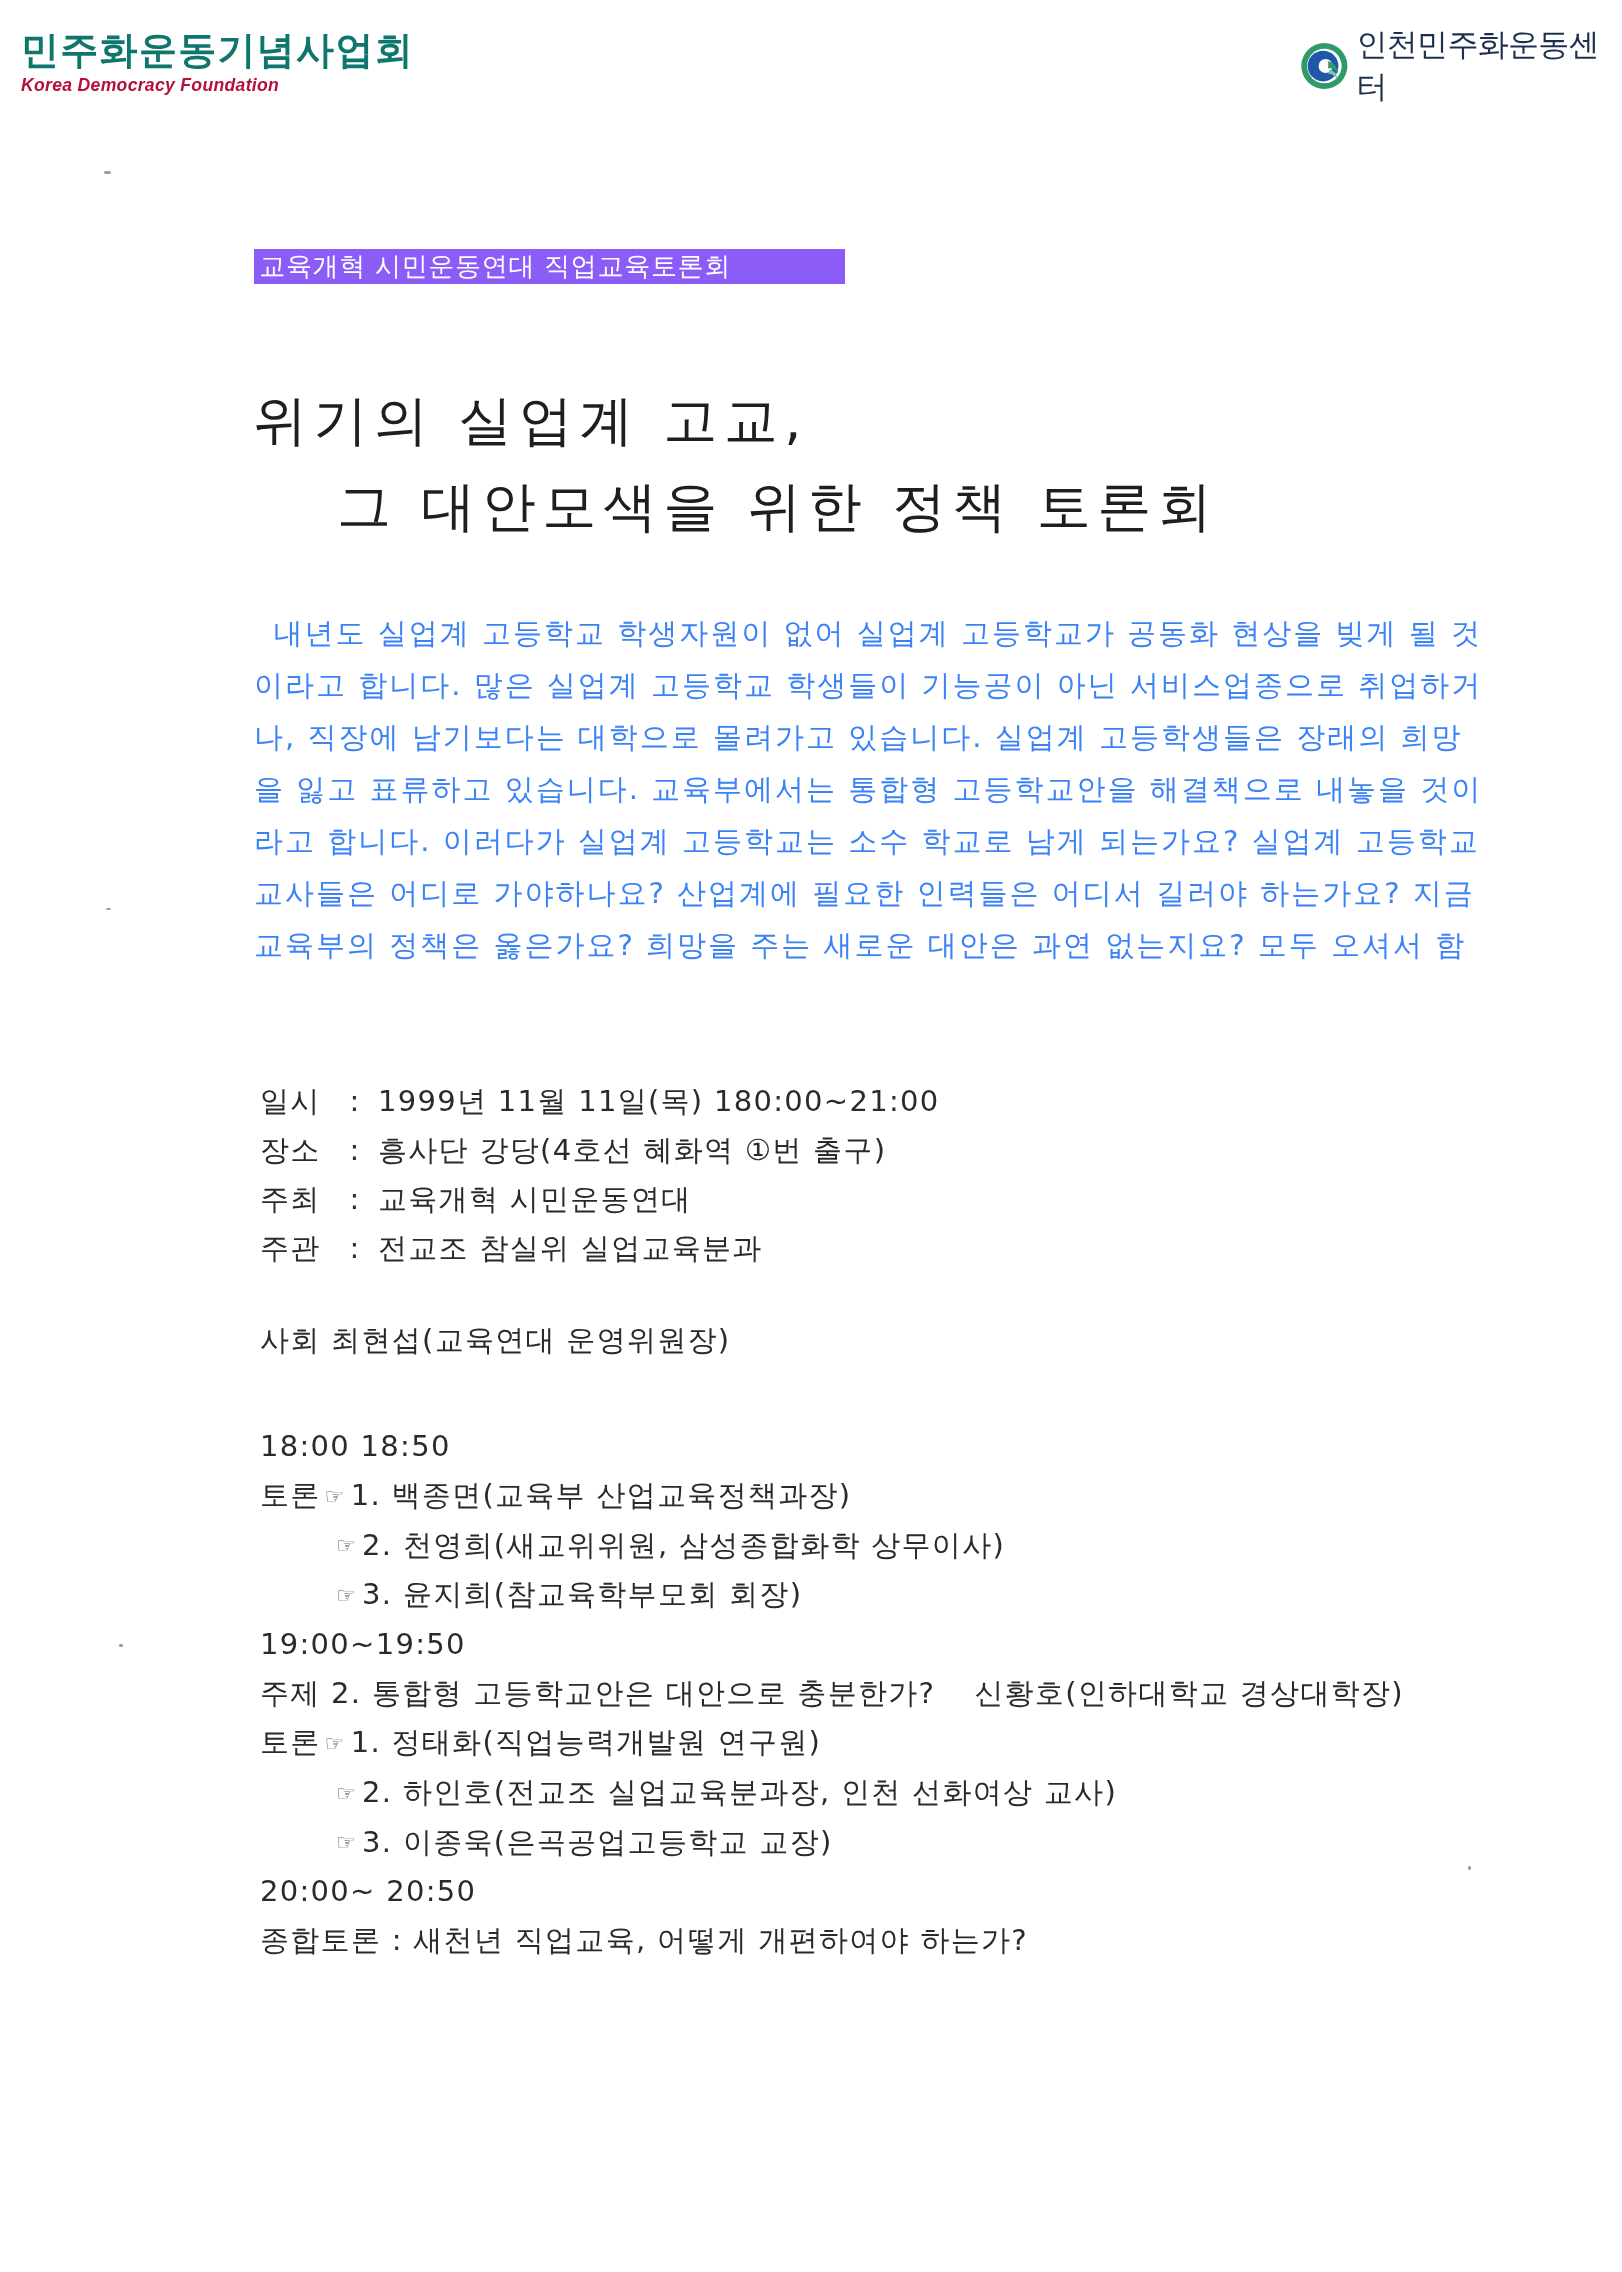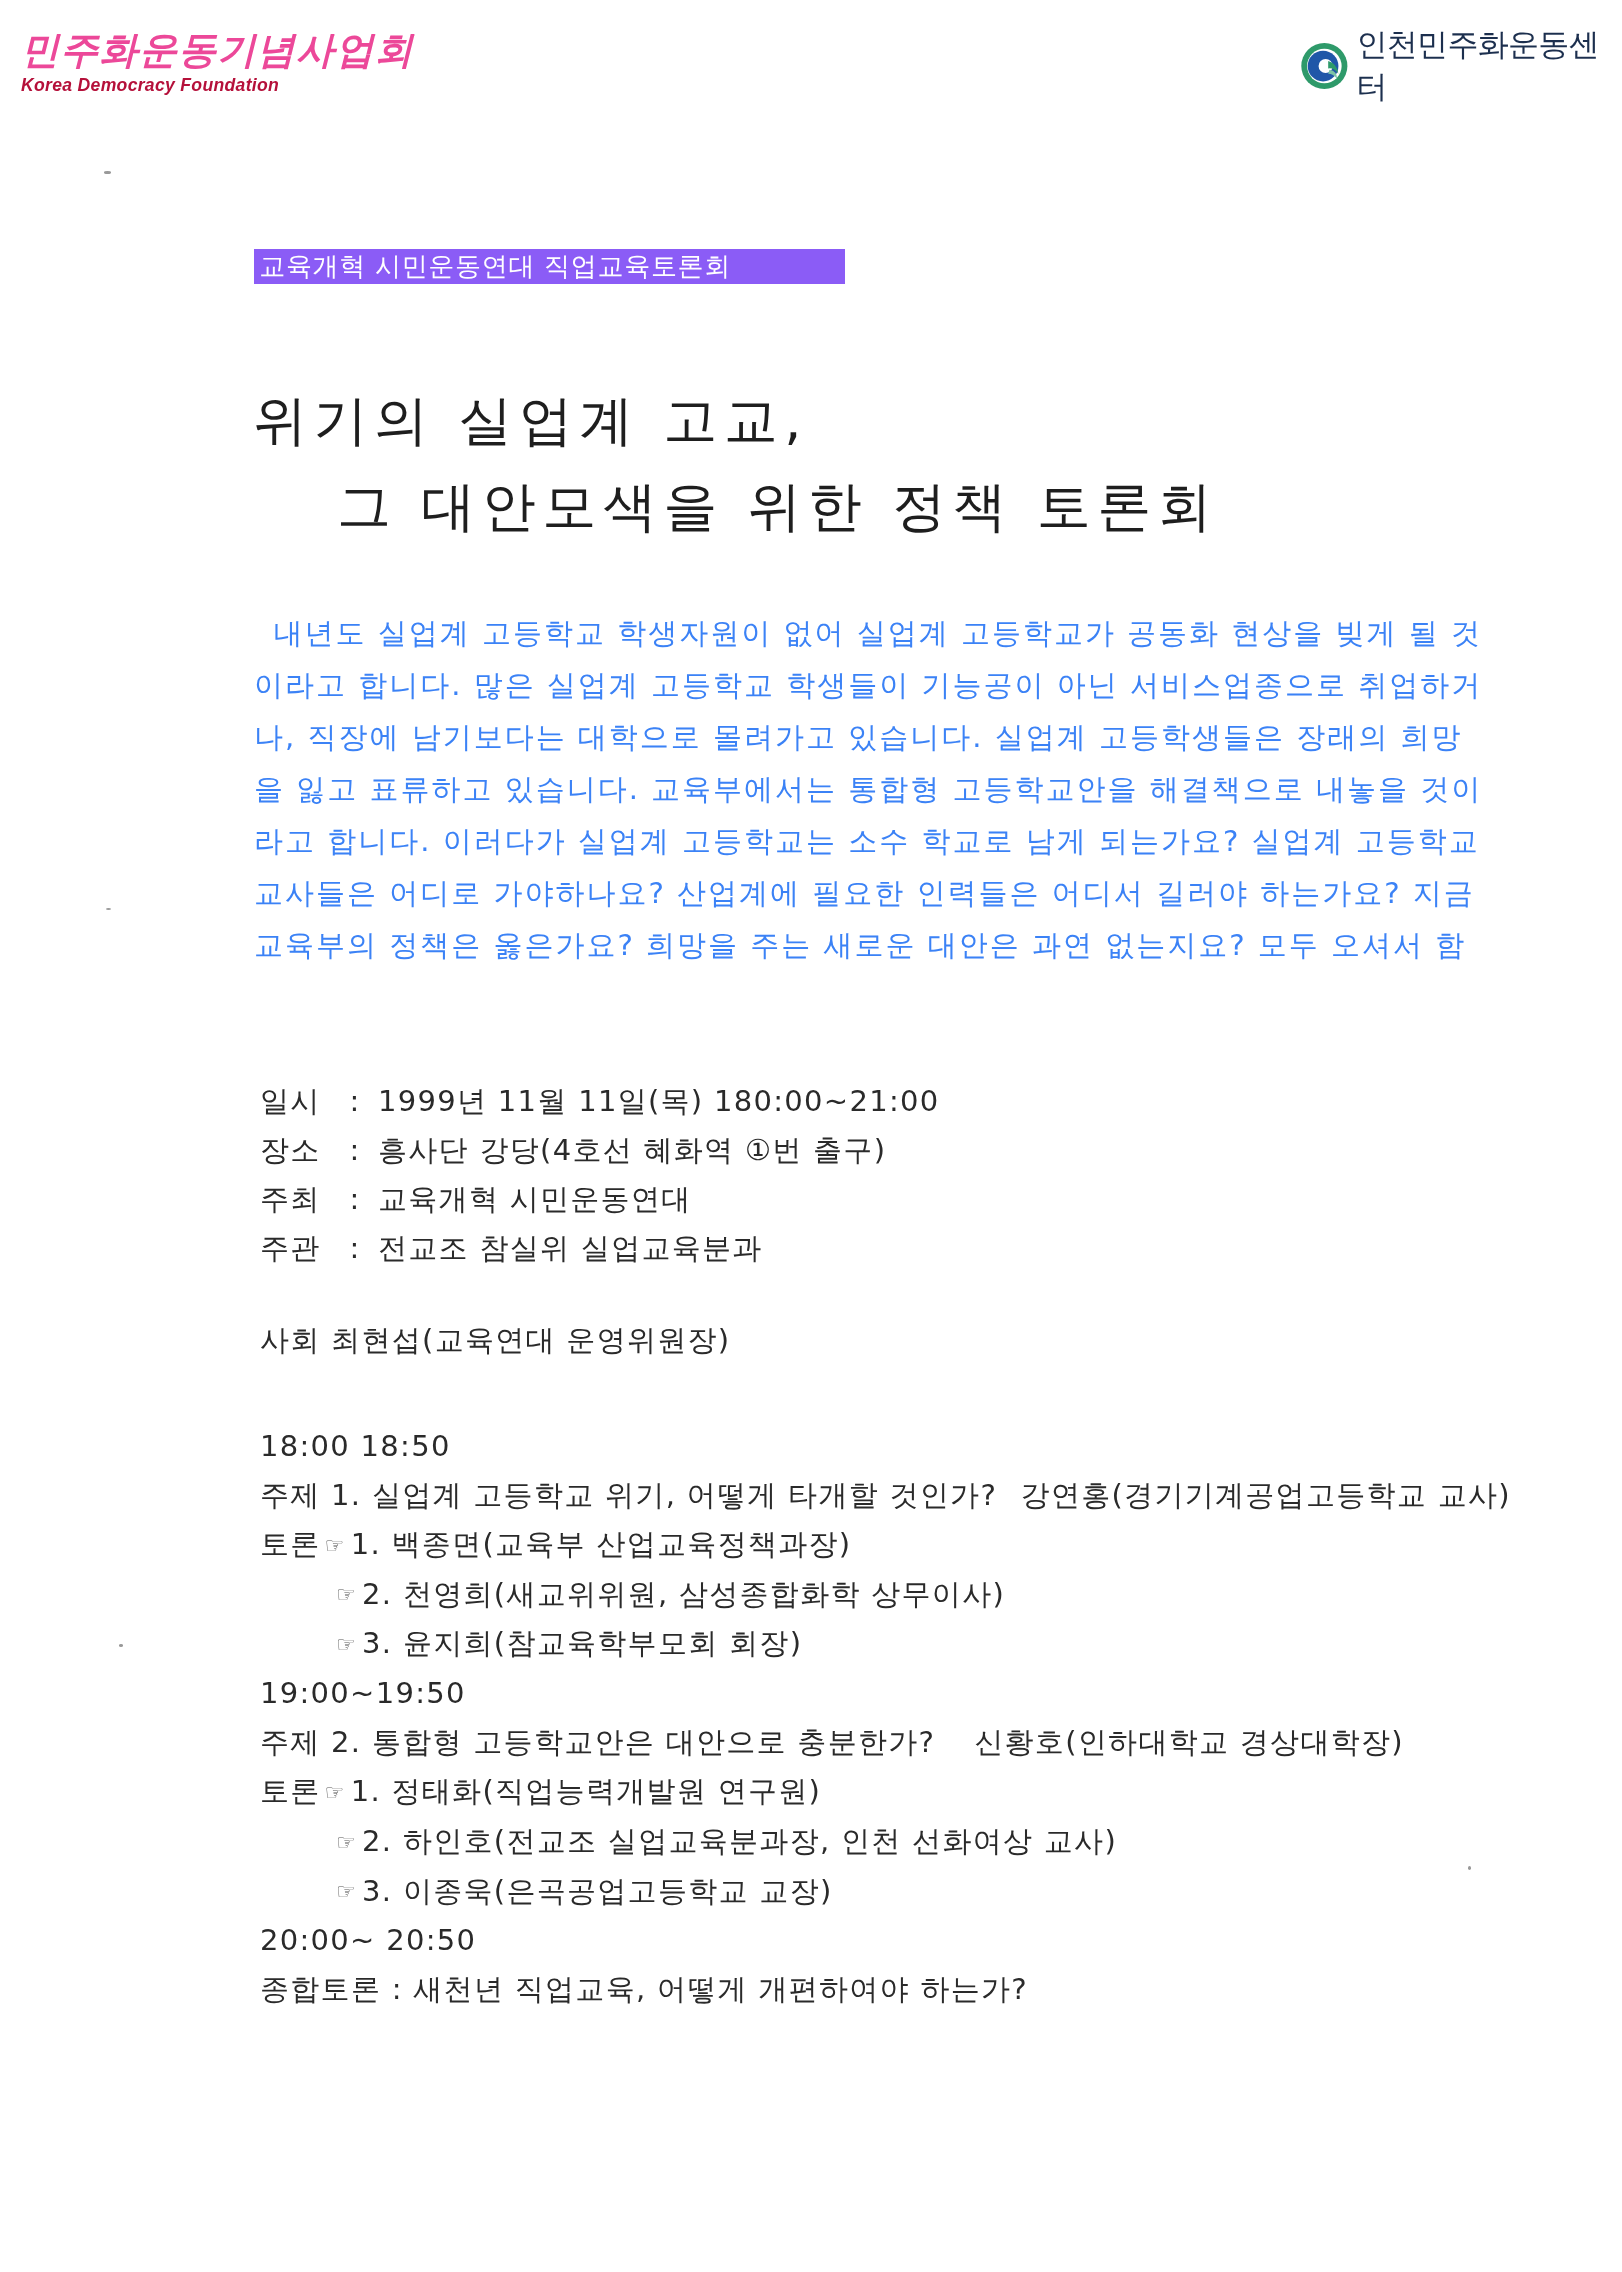--- a/index.html
+++ b/index.html
@@ -2,23 +2,22 @@
 <html style="font-size:10.4px"><head>
 <meta charset="utf-8">
 <style>
   html, body { margin: 0; padding: 0; background: #ffffff; }
   body {
     width: 1622px; height: 2273px; position: relative; overflow: hidden;
     font-family: "DejaVu Sans", "Liberation Sans", sans-serif; color: #2a2a2a;
   }
   .logo-left { position: absolute; left: 21px; top: 29px; }
   .logo-left .kr {
-    font-family: "DejaVu Serif", serif; font-size: 38px; color: #ec4899;
+    font-family: "DejaVu Serif", serif; font-size: 38px; color: #0f766e;
     letter-spacing: 1.3px; font-weight: bold; line-height: 42px;
-    font-style: italic;
   }
   .logo-left .en {
     font-family: "Liberation Sans", sans-serif; font-size: 17.6px; font-weight: bold;
     font-style: italic; color: #b5103a; margin-top: 3.9px; letter-spacing: 0.3px;
   }
   .logo-right { position: absolute; left: 1300px; top: 23.5px; display: flex; align-items: center; }
   .logo-right .emblem { width: 50px; height: 50px; margin-right: 7.8px; }
   .logo-right .name {
     font-family: "DejaVu Sans", sans-serif; font-size: 31px; color: #1c2f4e; letter-spacing: -0.7px;
   }
@@ -100,23 +99,20 @@
     <span class="k">주관</span><span class="sep">:</span><span>전교조 참실위 실업교육분과</span>
   </div>
 </div>
 
 <div class="mc">사회 최현섭(교육연대 운영위원장)</div>
 
 <div class="sched">
 
   <div class="row">18:00 18:50</div>
   <div class="row">
-    <span>주제 1. 실업계 고등학교 위기, 어떻게 타개할 것인가?</span><span class="gap"></span><span>강연홍(경기기계공업고등학교 교사)</span>
-  </div>
-  <div class="row">
     <span>토론</span><span class="hand">☞</span><span>1. 백종면(교육부 산업교육정책과장)</span>
   </div>
   <div class="row indent">
     <span class="hand">☞</span><span>2. 천영희(새교위위원, 삼성종합화학 상무이사)</span>
   </div>
   <div class="row indent">
     <span class="hand">☞</span><span>3. 윤지희(참교육학부모회 회장)</span>
   </div>
 
   <div class="row">19:00~19:50</div>

